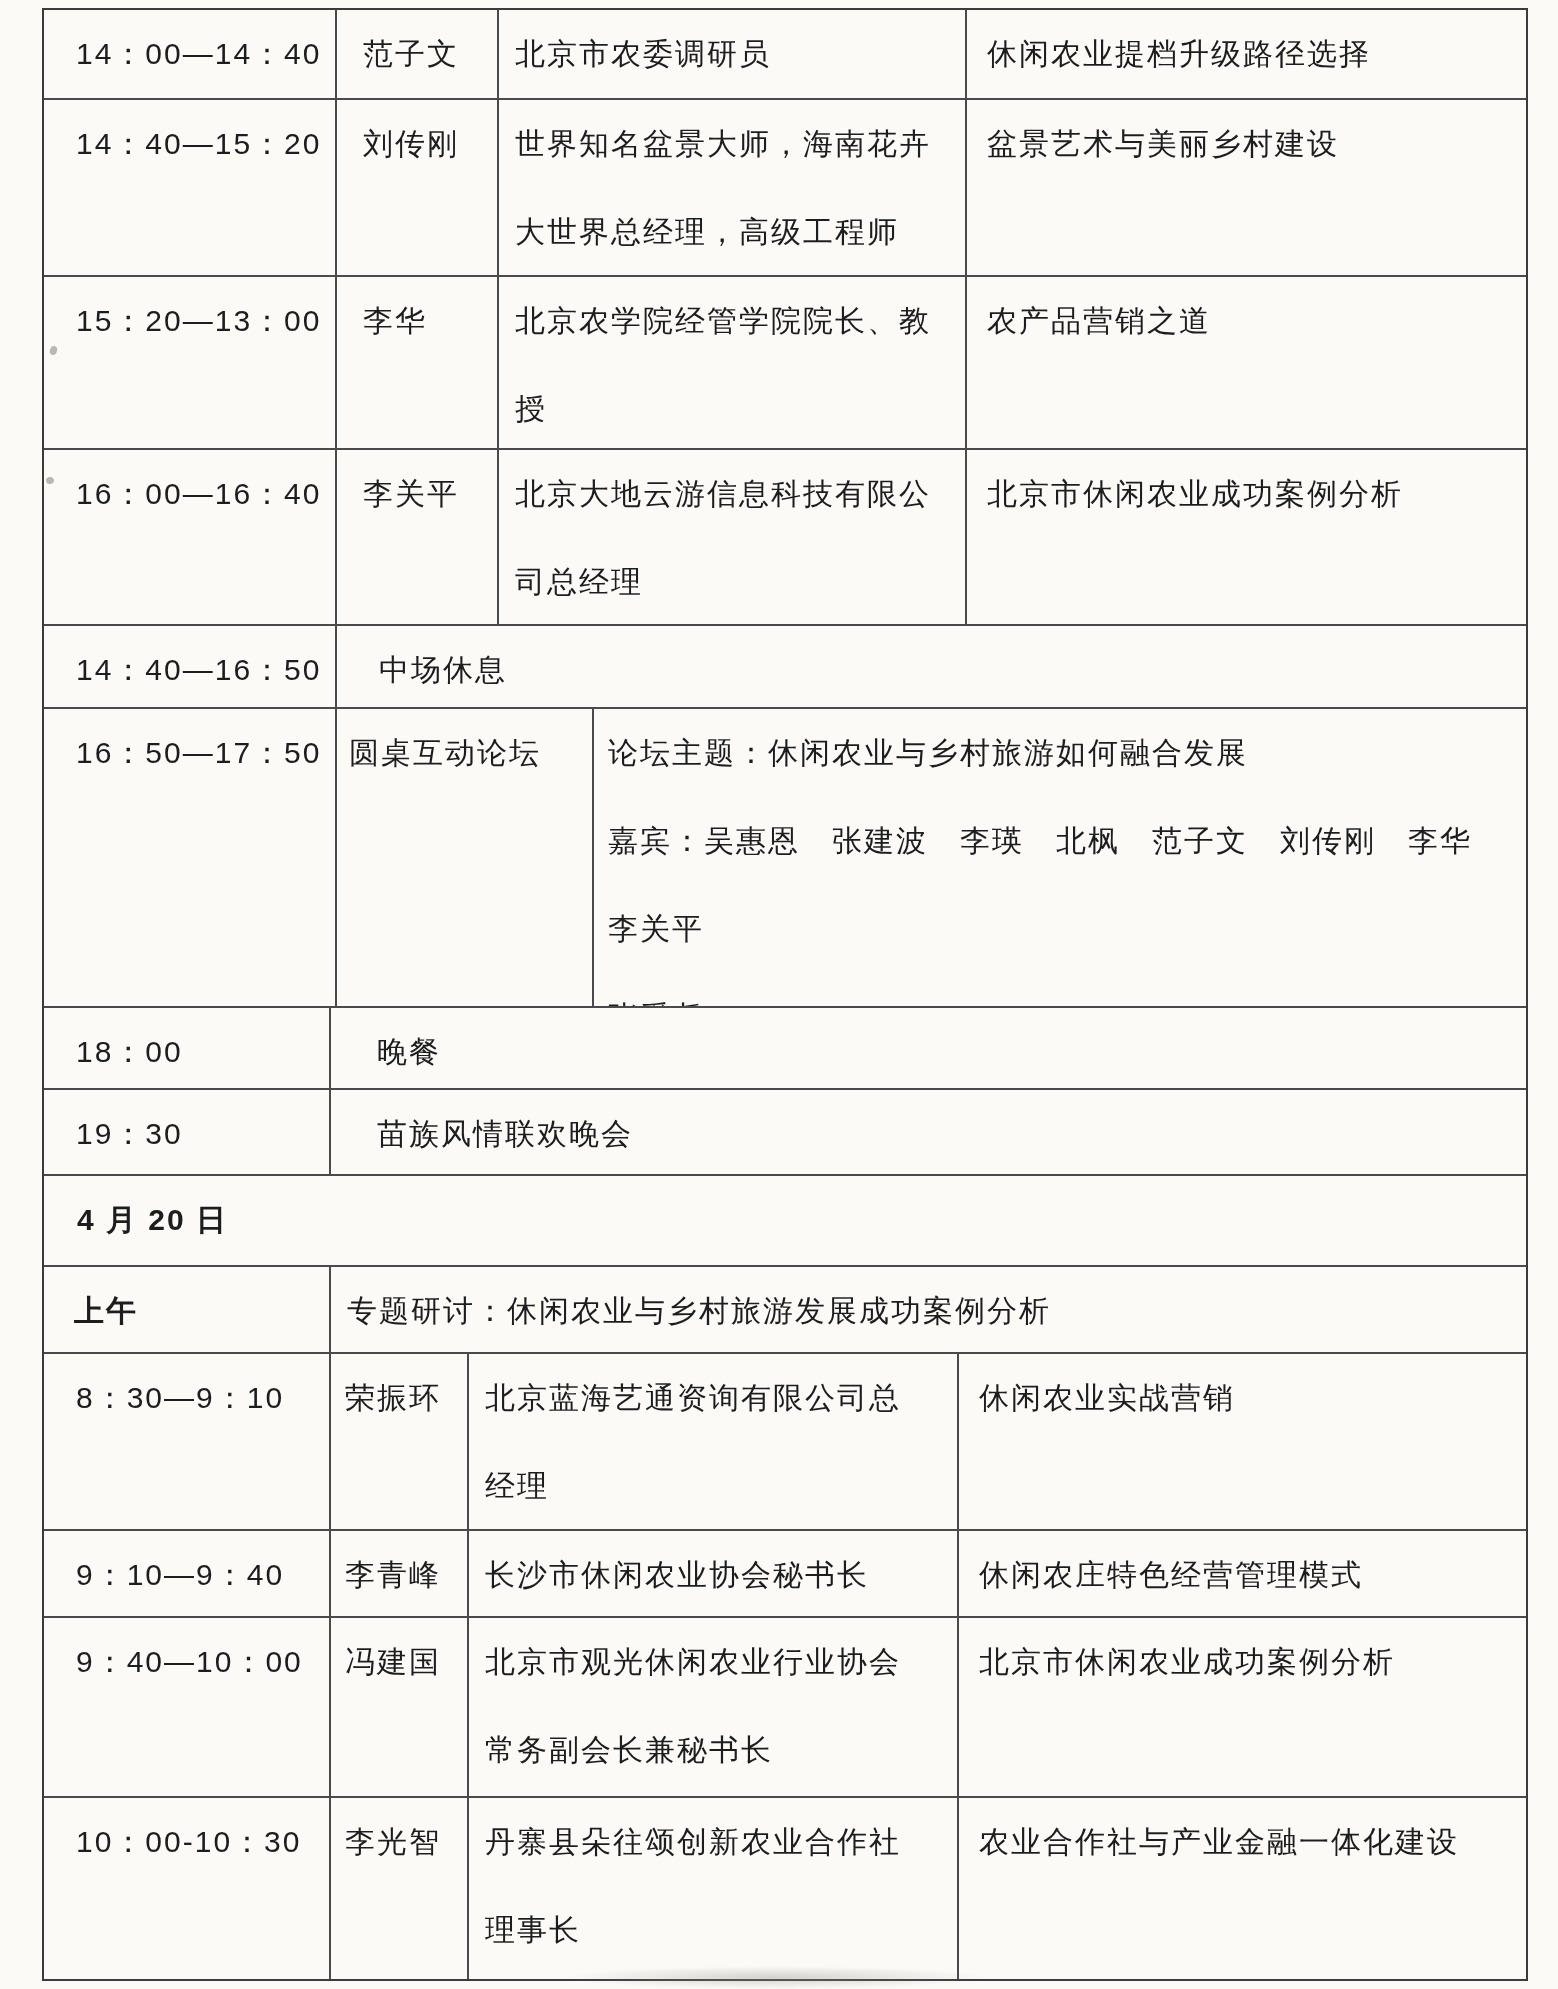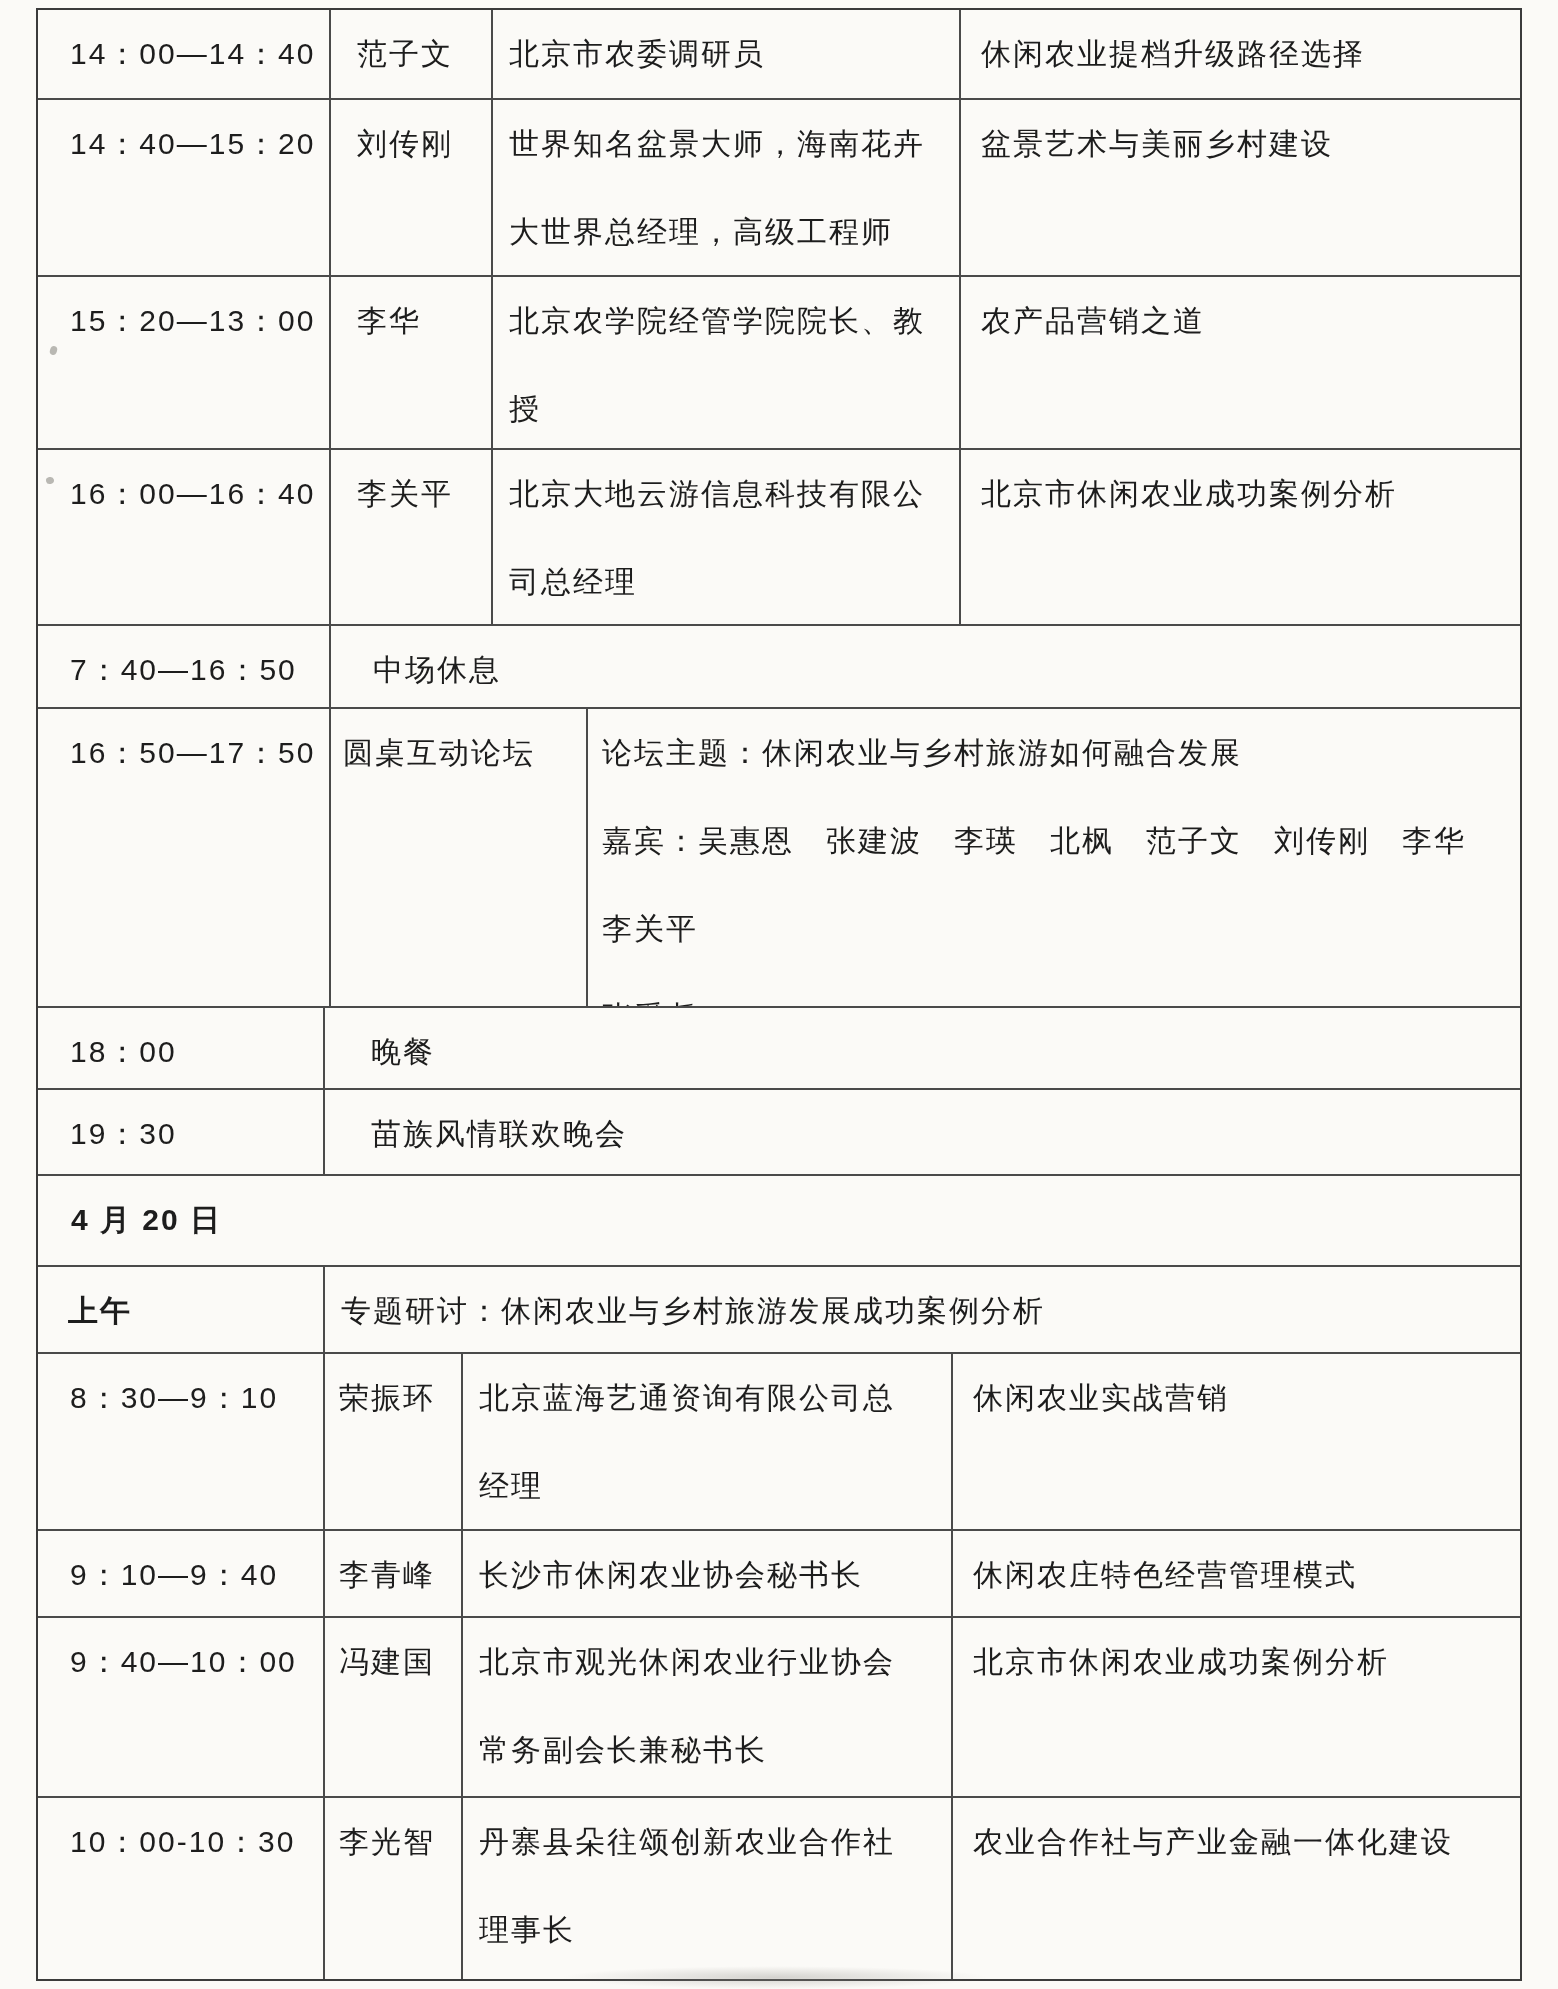--- a/index.html
+++ b/index.html
@@ -6,21 +6,21 @@
   html,body { margin:0; padding:0; }
   body {
     width:1558px; height:1989px;
     background:#fbfaf7;
     font-family:"Liberation Sans","DejaVu Sans",sans-serif;
     color:#1d1d1d;
     position:relative;
     overflow:hidden;
   }
   .table {
-    position:absolute; left:36px; top:8px; width:1486px;
+    position:absolute; left:42px; top:8px; width:1486px;
     border:2px solid #3b3b3b;
     background:#fbfaf7;
   }
   .row { display:grid; border-top:2px solid #4a4a4a; }
   .row.first { border-top:none; }
   .cell {
     border-left:2px solid #4a4a4a;
     font-size:30px;
     line-height:88px;
     letter-spacing:2px;
@@ -95,21 +95,21 @@
 
   <div class="row r-session-a h176">
     <div class="cell c1 time">16：00—16：40</div>
     <div class="cell speaker-a">李关平</div>
     <div class="cell title">北京大地云游信息科技有限公
 司总经理</div>
     <div class="cell topic">北京市休闲农业成功案例分析</div>
   </div>
 
   <div class="row r-break-a h83">
-    <div class="cell c1 time">7：40—16：50</div>
+    <div class="cell c1 time">14：40—16：50</div>
     <div class="cell blabel-a">中场休息</div>
   </div>
 
   <div class="row r-forum h273">
     <div class="cell c1 time">16：50—17：50</div>
     <div class="cell forum-label">圆桌互动论坛</div>
     <div class="cell forum-content">论坛主题：休闲农业与乡村旅游如何融合发展
 嘉宾：吴惠恩　张建波　李瑛　北枫　范子文　刘传刚　李华　李关平
 张舜尧</div>
   </div>

